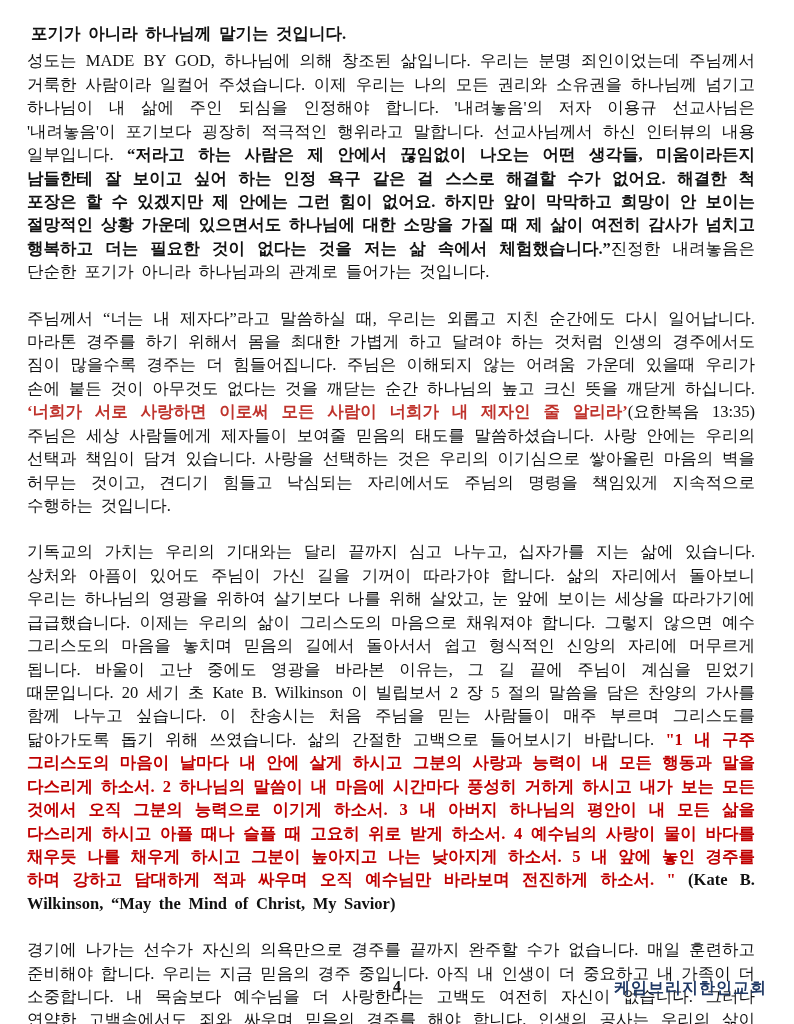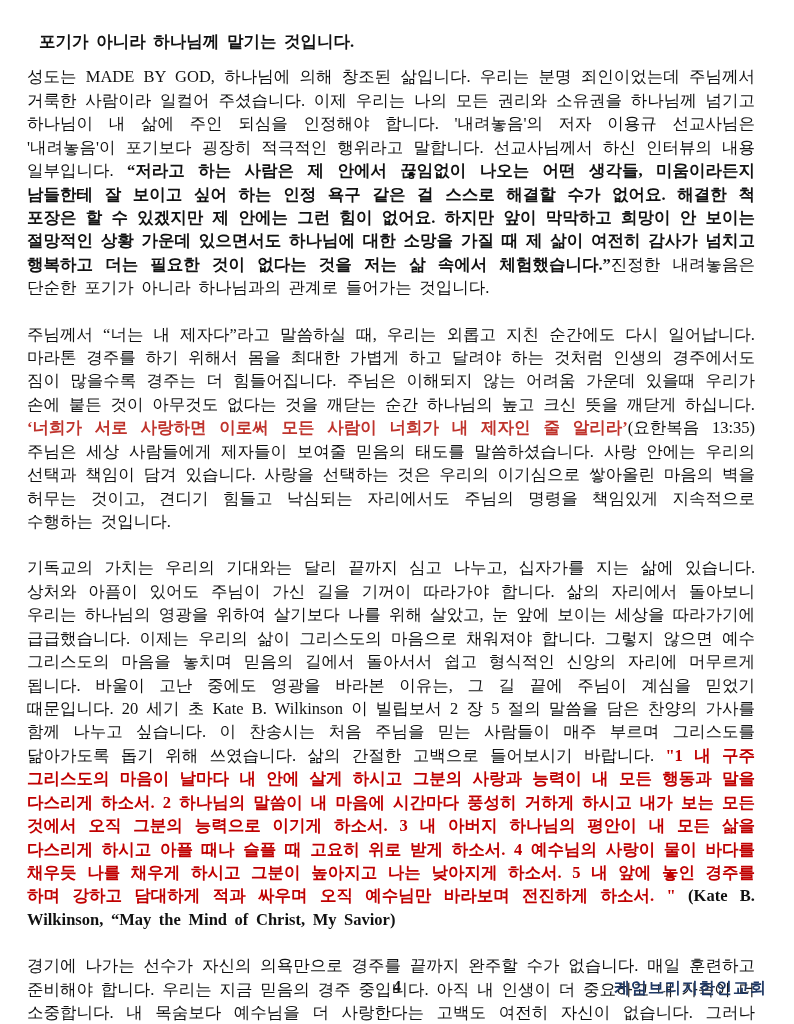--- a/index.html
+++ b/index.html
@@ -24,21 +24,21 @@
   .para {
     margin: 0 12px 23px 0;
     font-size: 16.5px;
     line-height: 1.42;
     text-align: justify;
     word-spacing: 3.5px;
     word-break: keep-all;
   }
   .para:last-child { margin-bottom: 0; }
   .heading-line {
-    margin: 12px;
+    margin: 4px;
     font-size: 16.5px;
     line-height: 1.42;
     font-weight: bold;
     word-spacing: 3.5px;
   }
   .b { font-weight: bold; }
   .red-verse {
     font-weight: bold;
   }
   .red-hymn {

